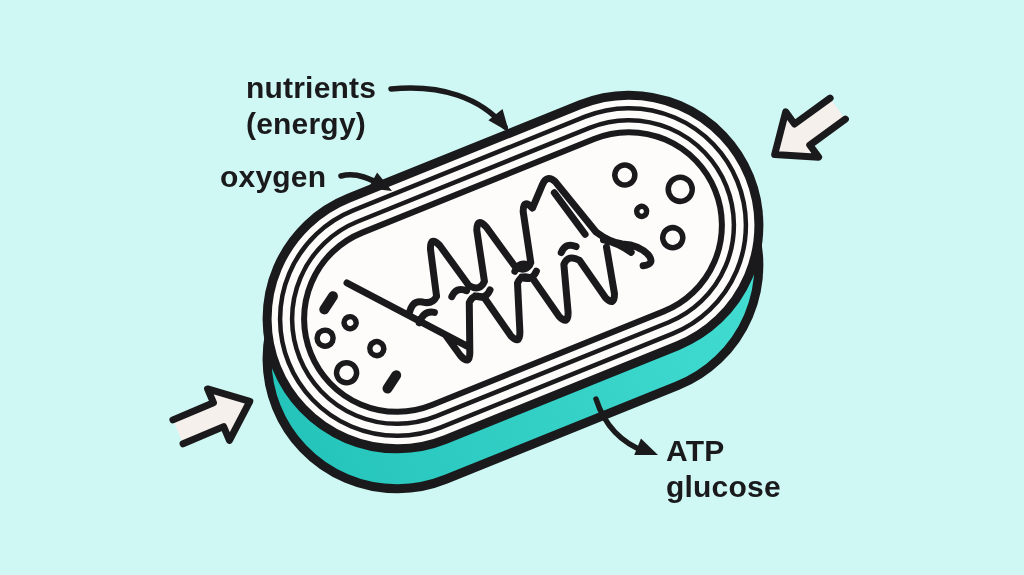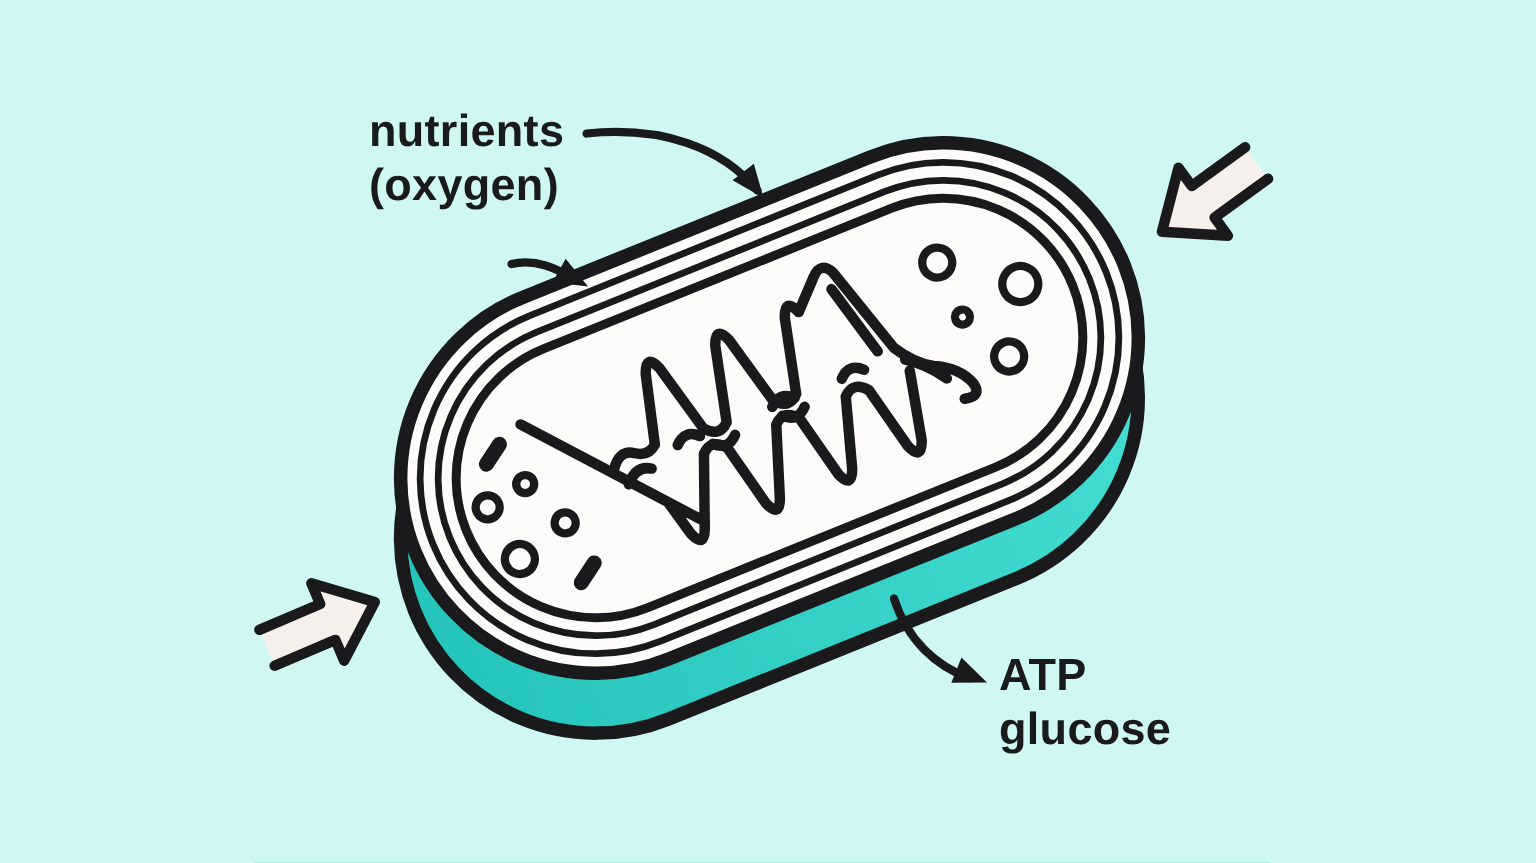--- a/index.html
+++ b/index.html
@@ -99,16 +99,17 @@
     <polygon class="ahead" points="0,0 -22,-9 -22,9" transform="translate(509 132) rotate(52)"></polygon>
 
     <path class="larrow" d="M 341,176 C 357,172 371,179 385,187"></path>
     <polygon class="ahead" points="0,0 -22,-9 -22,9" transform="translate(392 191) rotate(29)"></polygon>
 
     <path class="larrow" d="M 596,399 C 605,427 624,444 646,452"></path>
     <polygon class="ahead" points="0,0 -22,-9 -22,9" transform="translate(658 455) rotate(22)"></polygon>
   </svg>
 
   <div class="label" id="label-nutrients">nutrients
-(oxygen)</div>
+(energy)</div>
+  <div class="label" id="label-oxygen">oxygen</div>
   <div class="label" id="label-atp">ATP
 glucose</div>
 </div>
 
 </body></html>

